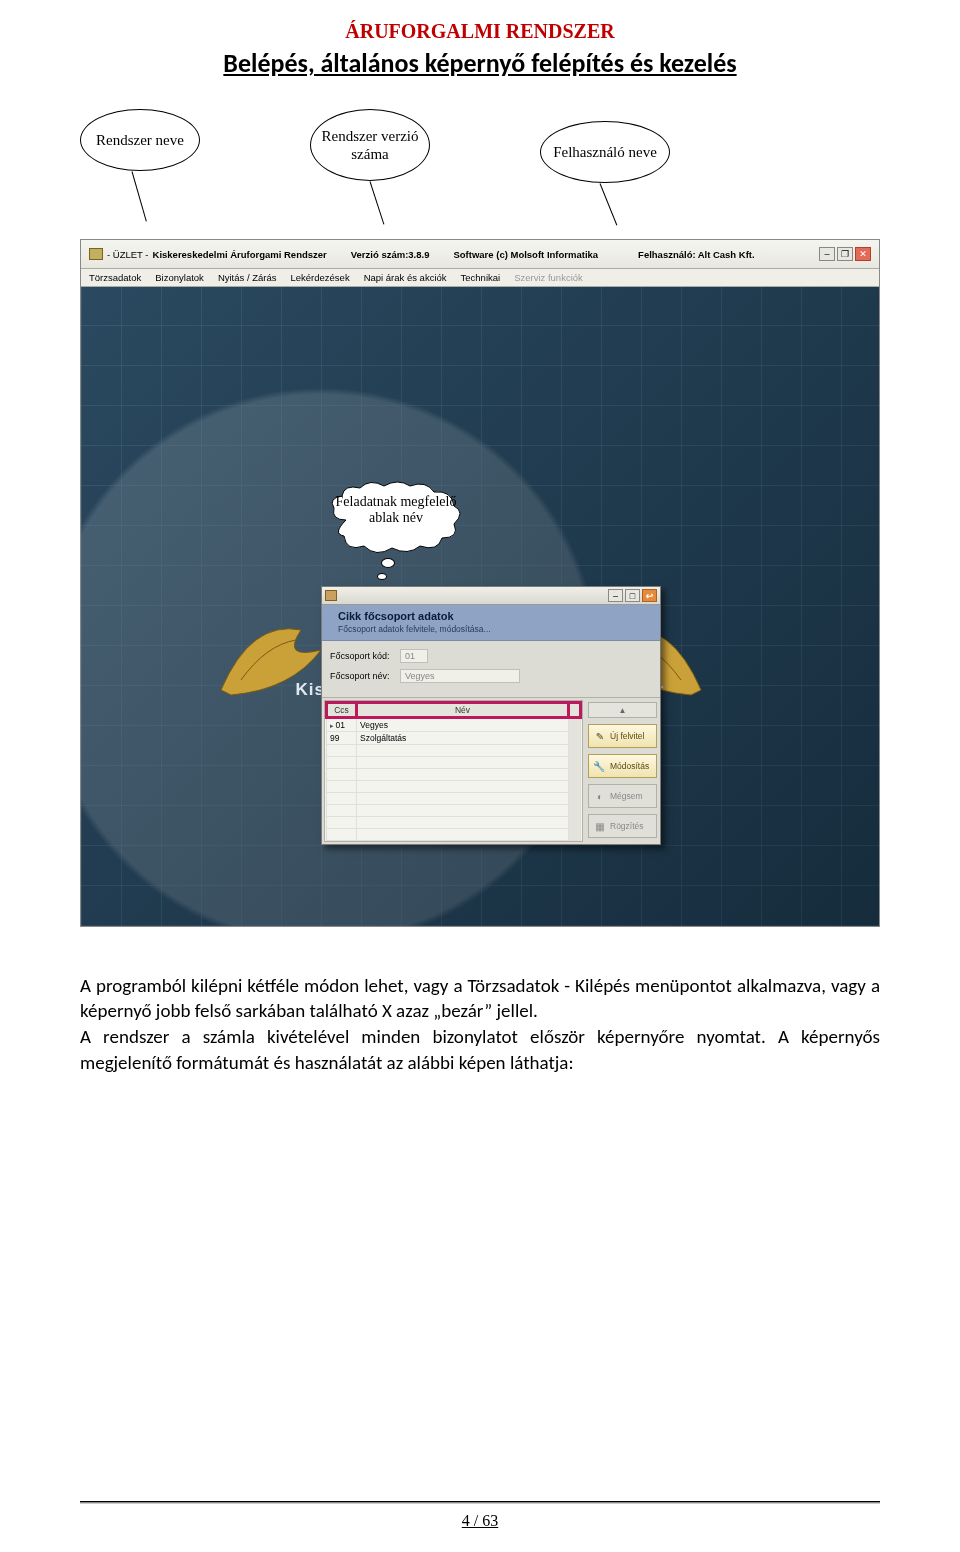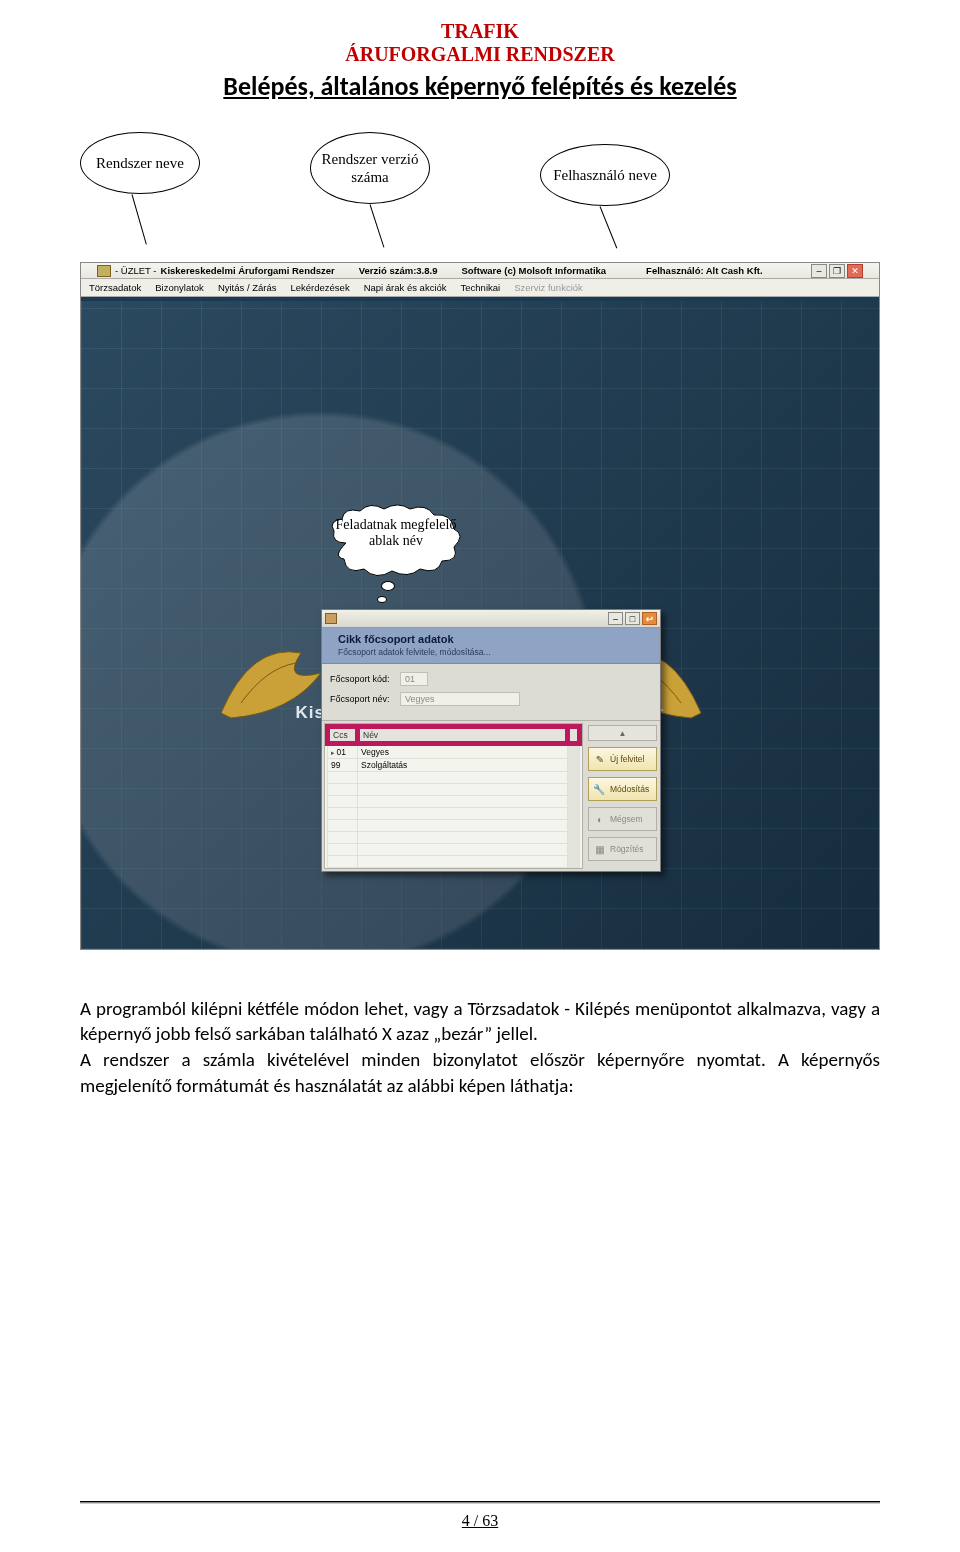--- a/index.html
+++ b/index.html
@@ -50,27 +50,27 @@
   .screenshot {
     width: 800px;
     margin: 0 auto;
     border: 1px solid #888;
     background: #1a3a52;
     position: relative;
     height: 688px;
     overflow: hidden;
   }
   .title-bar {
-    height: 16px;
+    height: 29px;
     background: linear-gradient(to bottom, #f5f5f0, #e8e8e0);
     font-family: Arial, sans-serif;
     font-size: 9.5px;
     display: flex;
     align-items: center;
-    padding: 0 16px;
+    padding: 0 8px;
     border-bottom: 1px solid #aaa;
     position: relative;
     z-index: 5;
   }
   .title-bar .tseg { white-space: nowrap; }
   .title-bar .winbtns { margin-left: auto; display: flex; gap: 2px; }
   .winbtn { width: 16px; height: 14px; border: 1px solid #888; background: #e8e8e0; display:flex; align-items:center; justify-content:center; font-size:9px; }
   .winbtn.close { background: #e36b56; color:#fff; border-color:#b04030; }
   .menu-bar {
     height: 18px;
@@ -180,21 +180,21 @@
 
   .dlg-body { display:flex; }
   .grid {
     flex: 1;
     border: 1px solid #b0b0a8;
     margin: 2px;
     background: #f4f4ef;
     font-size: 8.5px;
   }
   .grid table { width: 100%; border-collapse: collapse; }
-  .grid th { background:#e4e4dc; border:5px solid #be185d; text-align:left; padding:1px 3px; font-weight:normal; color:#333; }
+  .grid th { background:#e4e4dc; border:3px solid #be185d; text-align:center; padding:1px 3px; font-weight:normal; color:#333; }
   .grid td { border:1px solid #e0e0d8; padding:1px 3px; height:12px; }
   .grid td.sel::before { content:"▸"; font-size:7px; color:#555; margin-right:2px; }
   .dlg-btns {
     width: 75px;
     padding: 4px 3px;
     display: flex;
     flex-direction: column;
     gap: 6px;
   }
   .scrl { height: 16px; border:1px solid #b0b0a8; background:#e4e4dc; display:flex; align-items:center; justify-content:center; font-size:8px; color:#666; }
@@ -235,21 +235,20 @@
     text-align: center;
     font-size: 16px;
     text-decoration: underline;
   }
 </style>
 </head>
 <body>
 
 <div class="page">
   <div class="hd">
-    <div class="hd-red">TRAFIK</div>
     <div class="hd-red">ÁRUFORGALMI RENDSZER</div>
     <div class="hd-sec">Belépés, általános képernyő felépítés és kezelés</div>
   </div>
 
   <div class="callouts">
     <div class="ellipse ell-1">Rendszer neve</div>
     <span class="pointer-line pl-1"></span>
     <div class="ellipse ell-2">Rendszer verzió száma</div>
     <span class="pointer-line pl-2"></span>
     <div class="ellipse ell-3">Felhasználó neve</div>

